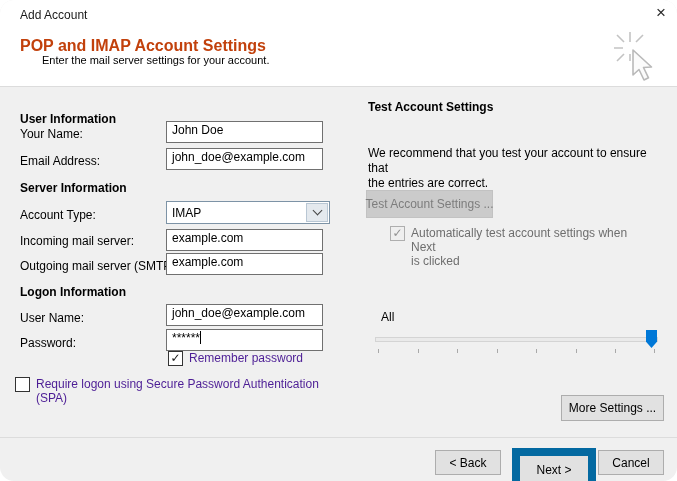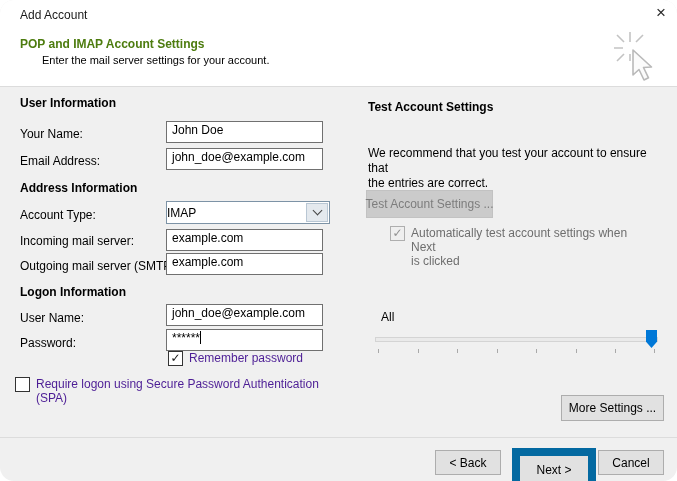--- a/index.html
+++ b/index.html
@@ -5,35 +5,35 @@
   html,body{margin:0;padding:0;background:#ffffff;}
   .window{
     position:relative;width:677px;height:481px;overflow:hidden;
     background:#f0f0f0;color:#1a1a1a;
     font-family:"Liberation Sans","DejaVu Sans",sans-serif;font-size:12px;border-radius:14px;
   }
   
   .header-area{position:absolute;left:0;top:0;width:677px;height:86px;background:#ffffff;border-bottom:1px solid #dcdcdc;}
   .win-title{position:absolute;left:20px;top:8px;font-size:12px;color:#1a1a1a;white-space:nowrap;}
   .close-btn{position:absolute;right:11px;top:3px;font-size:17px;font-weight:400;color:#2b2b2b;cursor:default;line-height:20px;}
-  .hdr-title{position:absolute;left:20px;top:37px;font-weight:bold;font-size:12px;color:#4d7c0f;}
+  .hdr-title{position:absolute;left:20px;top:37px;font-weight:bold;font-size:16px;color:#c2410c;}
   .hdr-sub{position:absolute;left:42px;top:54px;font-size:11px;color:#000;}
   .cursor-gfx{position:absolute;right:10px;top:28px;}
   
   .sec{position:absolute;font-weight:bold;color:#000;white-space:nowrap;}
   .lbl{position:absolute;color:#000;white-space:nowrap;}
   
   .tb{
     position:absolute;height:19px;background:#ffffff;border:1px solid #707070;
     padding:1px 0 0 5px;font-size:12px;color:#000;white-space:nowrap;overflow:hidden;
   }
   .caret{display:inline-block;width:1px;height:13px;background:#000;vertical-align:-2px;}
   
   .combo{position:absolute;height:21px;background:#ffffff;border:1px solid #7d93a6;display:flex;align-items:center;}
-  .combo-val{flex:1;color:#000;}
+  .combo-val{flex:1;padding-left:5px;color:#000;}
   .combo-btn{width:20px;height:17px;margin-right:1px;background:#e4e9ee;border:1px solid #b9c7d4;display:flex;align-items:center;justify-content:center;}
   .chev{width:6px;height:6px;border-right:1px solid #444;border-bottom:1px solid #444;transform:rotate(45deg);margin-top:-4px;}
   
   .cbrow{position:absolute;display:flex;align-items:flex-start;}
   .cb{width:13px;height:13px;background:#fff;border:1px solid #333;margin-right:6px;flex:0 0 auto;
       display:flex;align-items:center;justify-content:center;font-size:12px;line-height:12px;color:#111;}
   .cb .chk{margin-top:-2px;}
   .cbl{color:#4c1d95;white-space:pre-line;line-height:14px;}
   .cbrow.disabled .cb{background:#efefef;border-color:#aeaeae;color:#8f8f8f;}
   .cbrow.disabled .cbl{color:#6e6e6e;}
@@ -73,29 +73,29 @@
         <line x1="21" y1="26" x2="21" y2="33"></line>
         <line x1="14" y1="20" x2="5" y2="20"></line>
         <line x1="15" y1="14" x2="8" y2="7"></line>
         <line x1="27" y1="14" x2="34" y2="7"></line>
         <line x1="15" y1="26" x2="8" y2="33"></line>
       </g>
       <path d="M24 22 L24 47 L30 41.5 L35 52 L39.5 49.8 L34.5 39.5 L42.5 39 Z" fill="#fbfbfb" stroke="#b9b9b9" stroke-width="1.6" stroke-linejoin="round"></path>
     </svg>
   </div>
 
-  <div class="sec" style="left:20px;top:96px">User Information</div>
+  <div class="sec" style="left:20px;top:112px">User Information</div>
 
   <div class="lbl" style="left:20px;top:127px">Your Name:</div>
   <div class="tb" style="left:166px;top:121px;width:150px">John Doe</div>
 
   <div class="lbl" style="left:20px;top:154px">Email Address:</div>
   <div class="tb" style="left:166px;top:148px;width:150px">john_doe@example.com</div>
 
-  <div class="sec" style="left:20px;top:181px">Address Information</div>
+  <div class="sec" style="left:20px;top:181px">Server Information</div>
 
   <div class="lbl" style="left:20px;top:208px">Account Type:</div>
   <div class="combo" style="left:166px;top:201px;width:162px">
     <span class="combo-val">IMAP</span>
     <span class="combo-btn">
       <span class="chev"></span>
     </span>
   </div>
 
   <div class="lbl" style="left:20px;top:234px">Incoming mail server:</div>

